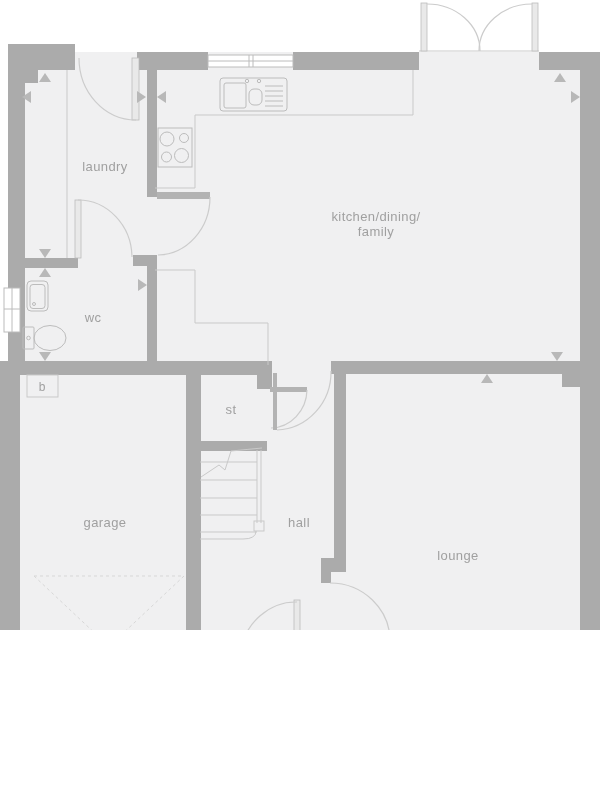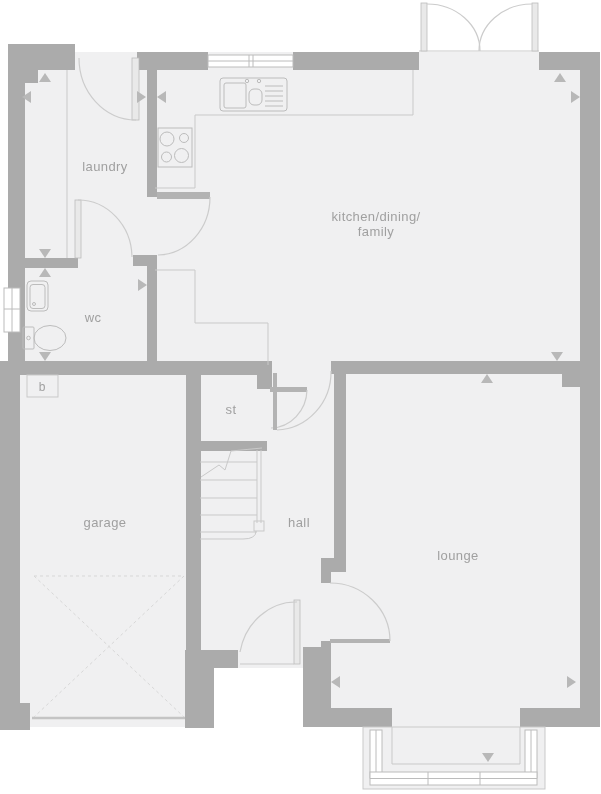--- a/index.html
+++ b/index.html
@@ -1,16 +1,16 @@
 <!DOCTYPE html>
 <html style="--wall: #ababab; --floor: #f0f0f1; --line: #c9c9c9; --arc: #cccccc; --fixture: #bcbcbc; --tri: #b8b8b8; --label: #a0a0a0;"><head>
 <meta charset="utf-8">
 <style>
   html,body{margin:0;padding:0;background:#ffffff;}
-  .stage{width:601px;height:794px;position:relative;background:#ffffff;overflow:hidden;}
+  .stage{width:601px;height:630px;position:relative;background:#ffffff;overflow:hidden;}
   .wall{fill:var(--wall,#ababab);}
   .floor{fill:var(--floor,#f0f0f1);}
   .arc{stroke:var(--arc,#cccccc);fill:none;stroke-width:1.2;}
   .thin{stroke:var(--line,#c9c9c9);fill:none;stroke-width:1;}
   .fixture{stroke:var(--fixture,#bcbcbc);fill:none;stroke-width:1;}
   .win{fill:#ffffff;stroke:var(--fixture,#bcbcbc);stroke-width:1;}
   .leaf{fill:#e9e9e9;stroke:var(--fixture,#bcbcbc);stroke-width:0.8;}
   .leaf-solid{fill:#b3b3b3;}
   .tri{fill:var(--tri,#b8b8b8);}
   .dash{stroke:#d7d7d7;stroke-width:1;fill:none;stroke-dasharray:3,3;}

